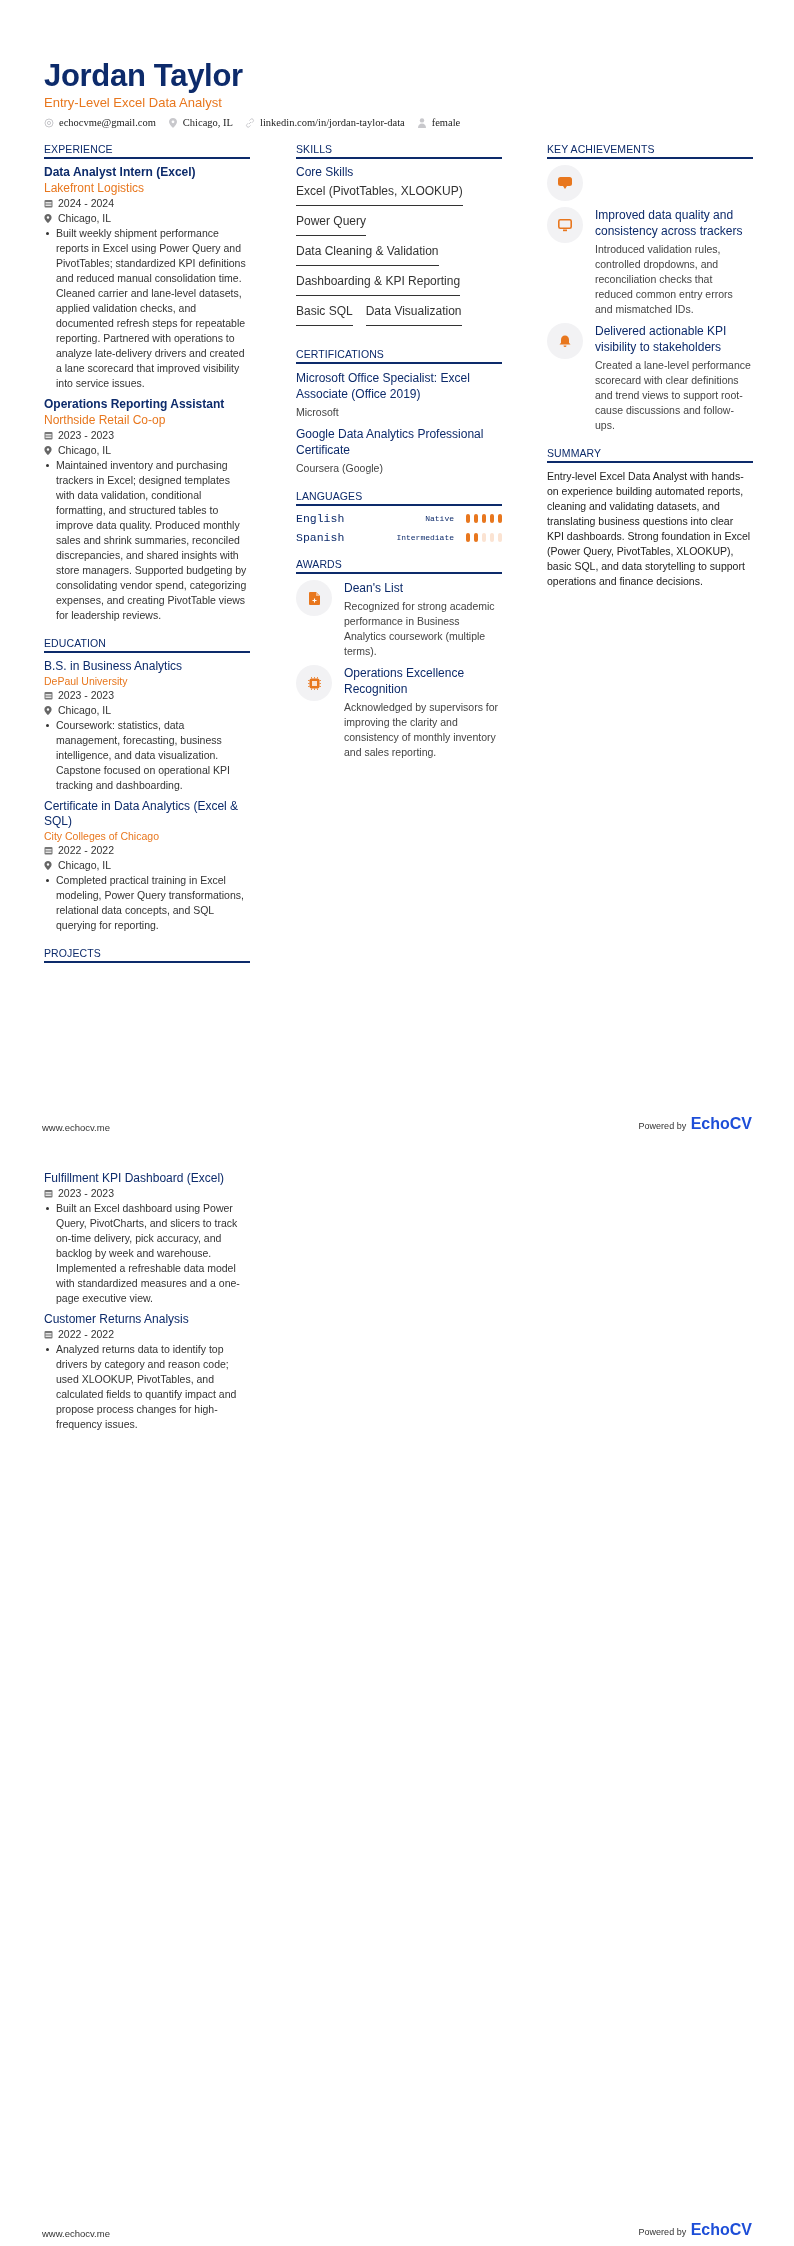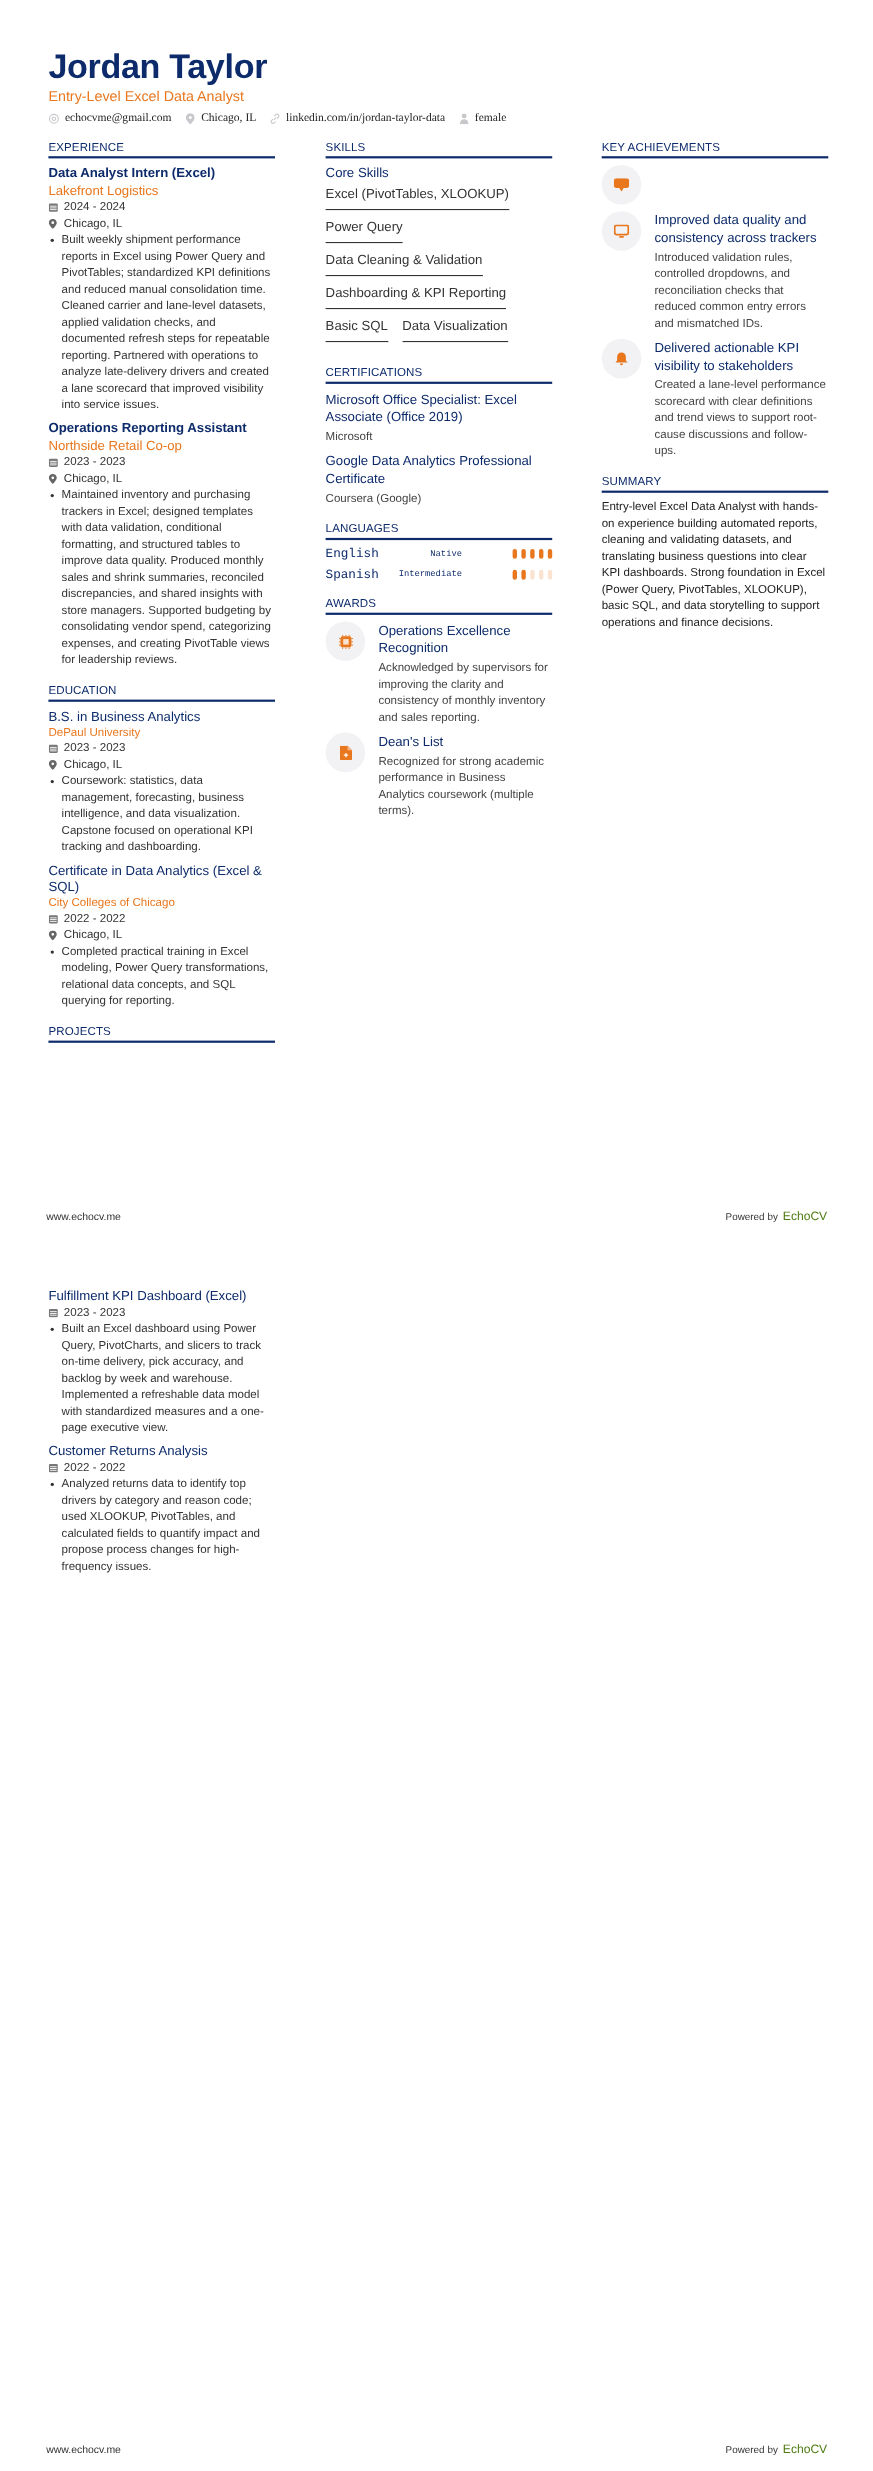--- a/index.html
+++ b/index.html
@@ -1,19 +1,19 @@
 <!DOCTYPE html>
 <html><head>
 <meta charset="utf-8">
 <style>
   * { box-sizing: border-box; margin: 0; padding: 0; }
   html, body { width: 794px; background: #ffffff; }
   body { font-family: "Liberation Sans", sans-serif; color: #333; position: relative; height: 2246px; }
   .page { position: absolute; left: 0; width: 794px; height: 1123px; overflow: hidden; }
-  .page1 { top: 0; }
+  .page1 { top: 15px; }
   .page2 { top: 1123px; }
 
   .header { position: absolute; left: 44px; top: 44px; }
   .name { font-size: 31px; font-weight: bold; color: #0d2b6b; letter-spacing: -0.3px; line-height: 34px; }
   .title { font-size: 13px; color: #e8771e; margin-top: 2px; line-height: 16px; }
   .contacts { display: flex; align-items: center; margin-top: 6px; font-size: 10.5px; color: #222; }
   .contact { display: flex; align-items: center; margin-right: 12px; font-family: Liberation Serif, serif; }
   .contact .ic { width: 10px; height: 10px; margin-right: 5px; display: inline-flex; align-items: center; justify-content: center; }
 
   .col { position: absolute; top: 128px; width: 206px; }
@@ -38,38 +38,38 @@
   .skill-group { font-size: 12px; color: #0d2b6b; line-height: 15px; margin-bottom: 4px; }
   .skills { display: flex; flex-wrap: wrap; }
   .skill { font-size: 12px; color: #333; padding-bottom: 7px; border-bottom: 1.5px solid #333; margin-right: 13px; margin-bottom: 8px; line-height: 14px; }
 
   .cert { margin-bottom: 6px; }
   .cert-name { font-size: 12px; color: #0d2b6b; line-height: 16px; }
   .cert-issuer { font-size: 10.5px; color: #444; line-height: 16px; margin-top: 2px; }
 
   .lang { display: flex; align-items: center; justify-content: space-between; margin-bottom: 6px; font-family: Liberation Mono, monospace; }
   .lang-name { font-size: 11.5px; color: #0d2b6b; }
-  .lang-right { display: flex; align-items: center; gap: 34px; }
+  .lang-right { display: flex; align-items: center; }
   .lang-level { font-size: 8px; color: #0d2b6b; margin-right: 8px; }
   .dots { display: flex; }
   .dot { width: 4px; height: 9px; border-radius: 2px; margin-left: 4px; background: #e8771e; }
   .dot.off { background: #fbe3d2; }
 
   .icon-item { display: flex; margin-bottom: 6px; }
   .icon-circle { width: 36px; height: 36px; border-radius: 50%; background: #f2f2f4; flex: 0 0 36px; display: flex; align-items: center; justify-content: center; margin-right: 12px; }
   .icon-body { flex: 1; }
   .i-title { font-size: 12px; color: #0d2b6b; line-height: 16px; }
   .i-desc { font-size: 10.5px; color: #444; line-height: 15px; margin-top: 3px; }
 
   .summary-text { font-size: 10.5px; color: #222; line-height: 15px; }
 
   .footer { position: absolute; left: 42px; right: 42px; display: flex; justify-content: space-between; align-items: flex-end; }
   .footer-left { font-size: 9.5px; color: #333; }
   .footer-right { font-size: 9px; color: #333; }
-  .footer-brand { font-size: 11px; color: #4d7c0f; margin-left: 2px; }
+  .footer-brand { font-size: 16px; color: #1d4ed8; margin-left: 2px; font-weight: bold; }
 </style>
 </head>
 <body>
 
 <div class="page page1">
 
   <div class="header">
     <div class="name">Jordan Taylor</div>
     <div class="title">Entry-Level Excel Data Analyst</div>
     <div class="contacts">
@@ -289,46 +289,46 @@
               <span class="dot off"></span>
           </span>
         </span>
       </div>
     </div>
 
     <div class="section">
       <div class="sec-title">Awards</div>
       <div class="icon-item">
         <div class="icon-circle">
+          <svg width="11" height="13" viewBox="0 0 11 13">
+              <path d="M0 1a1 1 0 011-1h6l4 4v8a1 1 0 01-1 1H1a1 1 0 01-1-1z" fill="#e8771e"></path>
+              <path d="M7 0v4h4" fill="#f6b98a"></path>
+              <path d="M5.5 6.5v4M3.5 8.5h4" stroke="#fff" stroke-width="1.1"></path>
+            </svg>
+        </div>
+        <div class="icon-body">
+          <div class="i-title">Dean's List</div>
+          <div class="i-desc">Recognized for strong academic performance in Business Analytics coursework (multiple terms).</div>
+        </div>
+      </div>
+      <div class="icon-item">
+        <div class="icon-circle">
           <svg width="13" height="13" viewBox="0 0 13 13">
               <rect x="1.5" y="1.5" width="10" height="10" rx="2" fill="#e8771e"></rect>
               <rect x="4" y="4" width="5" height="5" fill="#fbe3d2"></rect>
               <g stroke="#e8771e" stroke-width="0.8">
                 <path d="M3.5 0v1.5M6.5 0v1.5M9.5 0v1.5M3.5 11.5V13M6.5 11.5V13M9.5 11.5V13M0 3.5h1.5M0 6.5h1.5M0 9.5h1.5M11.5 3.5H13M11.5 6.5H13M11.5 9.5H13"></path>
               </g>
             </svg>
         </div>
         <div class="icon-body">
           <div class="i-title">Operations Excellence Recognition</div>
           <div class="i-desc">Acknowledged by supervisors for improving the clarity and consistency of monthly inventory and sales reporting.</div>
         </div>
       </div>
-      <div class="icon-item">
-        <div class="icon-circle">
-          <svg width="11" height="13" viewBox="0 0 11 13">
-              <path d="M0 1a1 1 0 011-1h6l4 4v8a1 1 0 01-1 1H1a1 1 0 01-1-1z" fill="#e8771e"></path>
-              <path d="M7 0v4h4" fill="#f6b98a"></path>
-              <path d="M5.5 6.5v4M3.5 8.5h4" stroke="#fff" stroke-width="1.1"></path>
-            </svg>
-        </div>
-        <div class="icon-body">
-          <div class="i-title">Dean's List</div>
-          <div class="i-desc">Recognized for strong academic performance in Business Analytics coursework (multiple terms).</div>
-        </div>
-      </div>
     </div>
   </div>
 
   <div class="col col-right">
     <div class="section">
       <div class="sec-title">Key Achievements</div>
       <div class="icon-item">
         <div class="icon-circle">
           <svg width="14" height="13" viewBox="0 0 14 13">
               <rect x="0" y="0" width="14" height="9" rx="2.5" fill="#e8771e"></rect>

